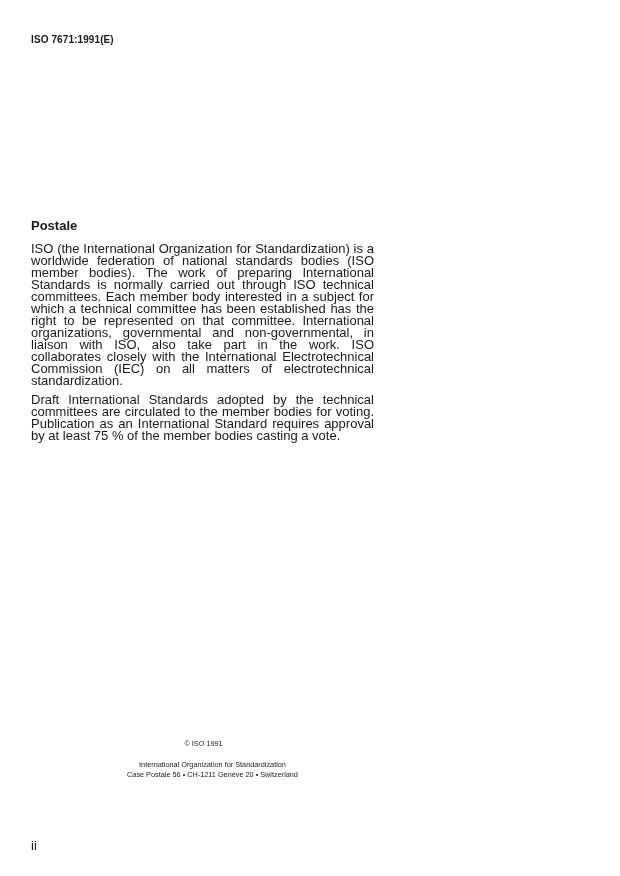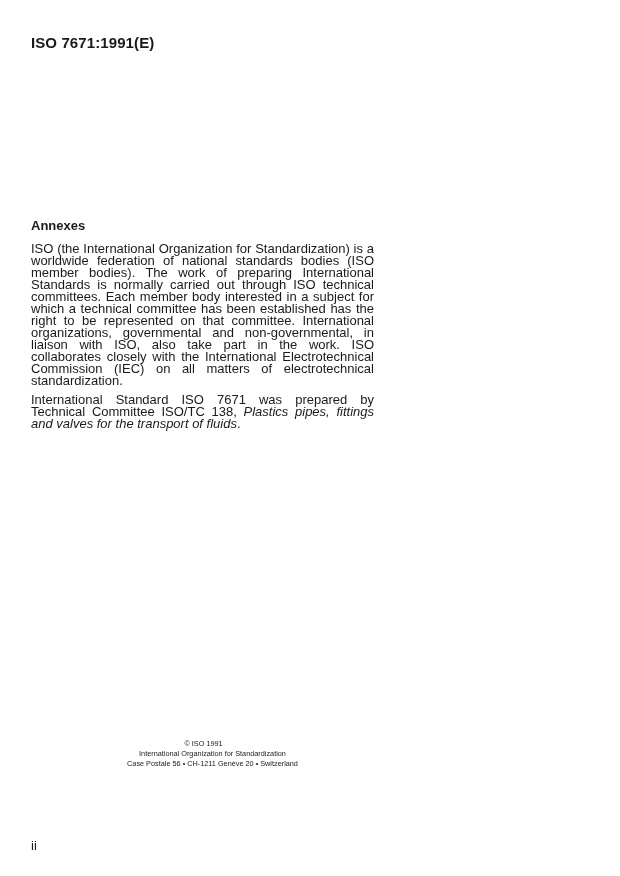--- a/index.html
+++ b/index.html
@@ -2,54 +2,54 @@
 <html><head>
   <meta charset="utf-8">
   <style>
     html, body { margin: 0; padding: 0; background: #ffffff; }
     body {
       width: 620px; height: 876px; position: relative; overflow: hidden;
       font-family: "Liberation Sans", sans-serif; color: #1a1a1a;
     }
     .doc-id {
       position: absolute; left: 31px; top: 34px;
-      font-size: 15px; font-weight: bold; letter-spacing: 0.1px;
+      font-size: 10px; font-weight: bold; letter-spacing: 0.1px;
     }
     .heading {
       position: absolute; left: 31px; top: 218px;
       font-size: 13px; font-weight: bold;
     }
     .body-text {
       position: absolute; left: 31px; top: 243px; width: 343px;
       font-size: 13px; line-height: 12px; text-align: justify;
     }
     .body-text p { margin: 0 0 7px 0; }
     .body-text em { font-style: italic; }
     .footer {
       position: absolute; left: 31px; top: 739px; width: 345px;
       font-size: 7.3px; line-height: 9.4px; color: #222; text-align: center;
     }
     .footer p { margin: 0; }
-    .footer .indent { padding-left: 18px; margin-top: 1px; }
+    .footer .indent { padding-left: 18px; margin-top: 12px; }
     .footer .printed { margin-top: 3px; }
     .page-num {
       position: absolute; left: 31px; top: 838px;
       font-size: 13px;
     }
   </style>
 </head>
 <body>
 
 <div class="doc-id">ISO 7671:1991(E)</div>
 
-<div class="heading">Annexes</div>
+<div class="heading">Postale</div>
 
 <div class="body-text">
   <p>ISO (the International Organization for Standardization) is a worldwide federation of national standards bodies (ISO member bodies). The work of preparing International Standards is normally carried out through ISO technical committees. Each member body interested in a subject for which a technical committee has been established has the right to be represented on that committee. International organizations, governmental and non-governmental, in liaison with ISO, also take part in the work. ISO collaborates closely with the International Electrotechnical Commission (IEC) on all matters of electrotechnical standardization.</p>
-  <p><span>International Standard ISO 7671 was prepared by Technical Committee ISO/TC 138, </span><em>Plastics pipes, fittings and valves for the transport of fluids</em><span>.</span></p>
+  <p>Draft International Standards adopted by the technical committees are circulated to the member bodies for voting. Publication as an International Standard requires approval by at least 75 % of the member bodies casting a vote.</p>
 </div>
 
 <div class="footer">
   <p>© ISO 1991</p>
   <p class="indent">International Organization for Standardization</p>
   <p class="indent" style="margin-top:0">Case Postale 56 • CH-1211 Genève 20 • Switzerland</p>
 </div>
 
 <div class="page-num">ii</div>
 

